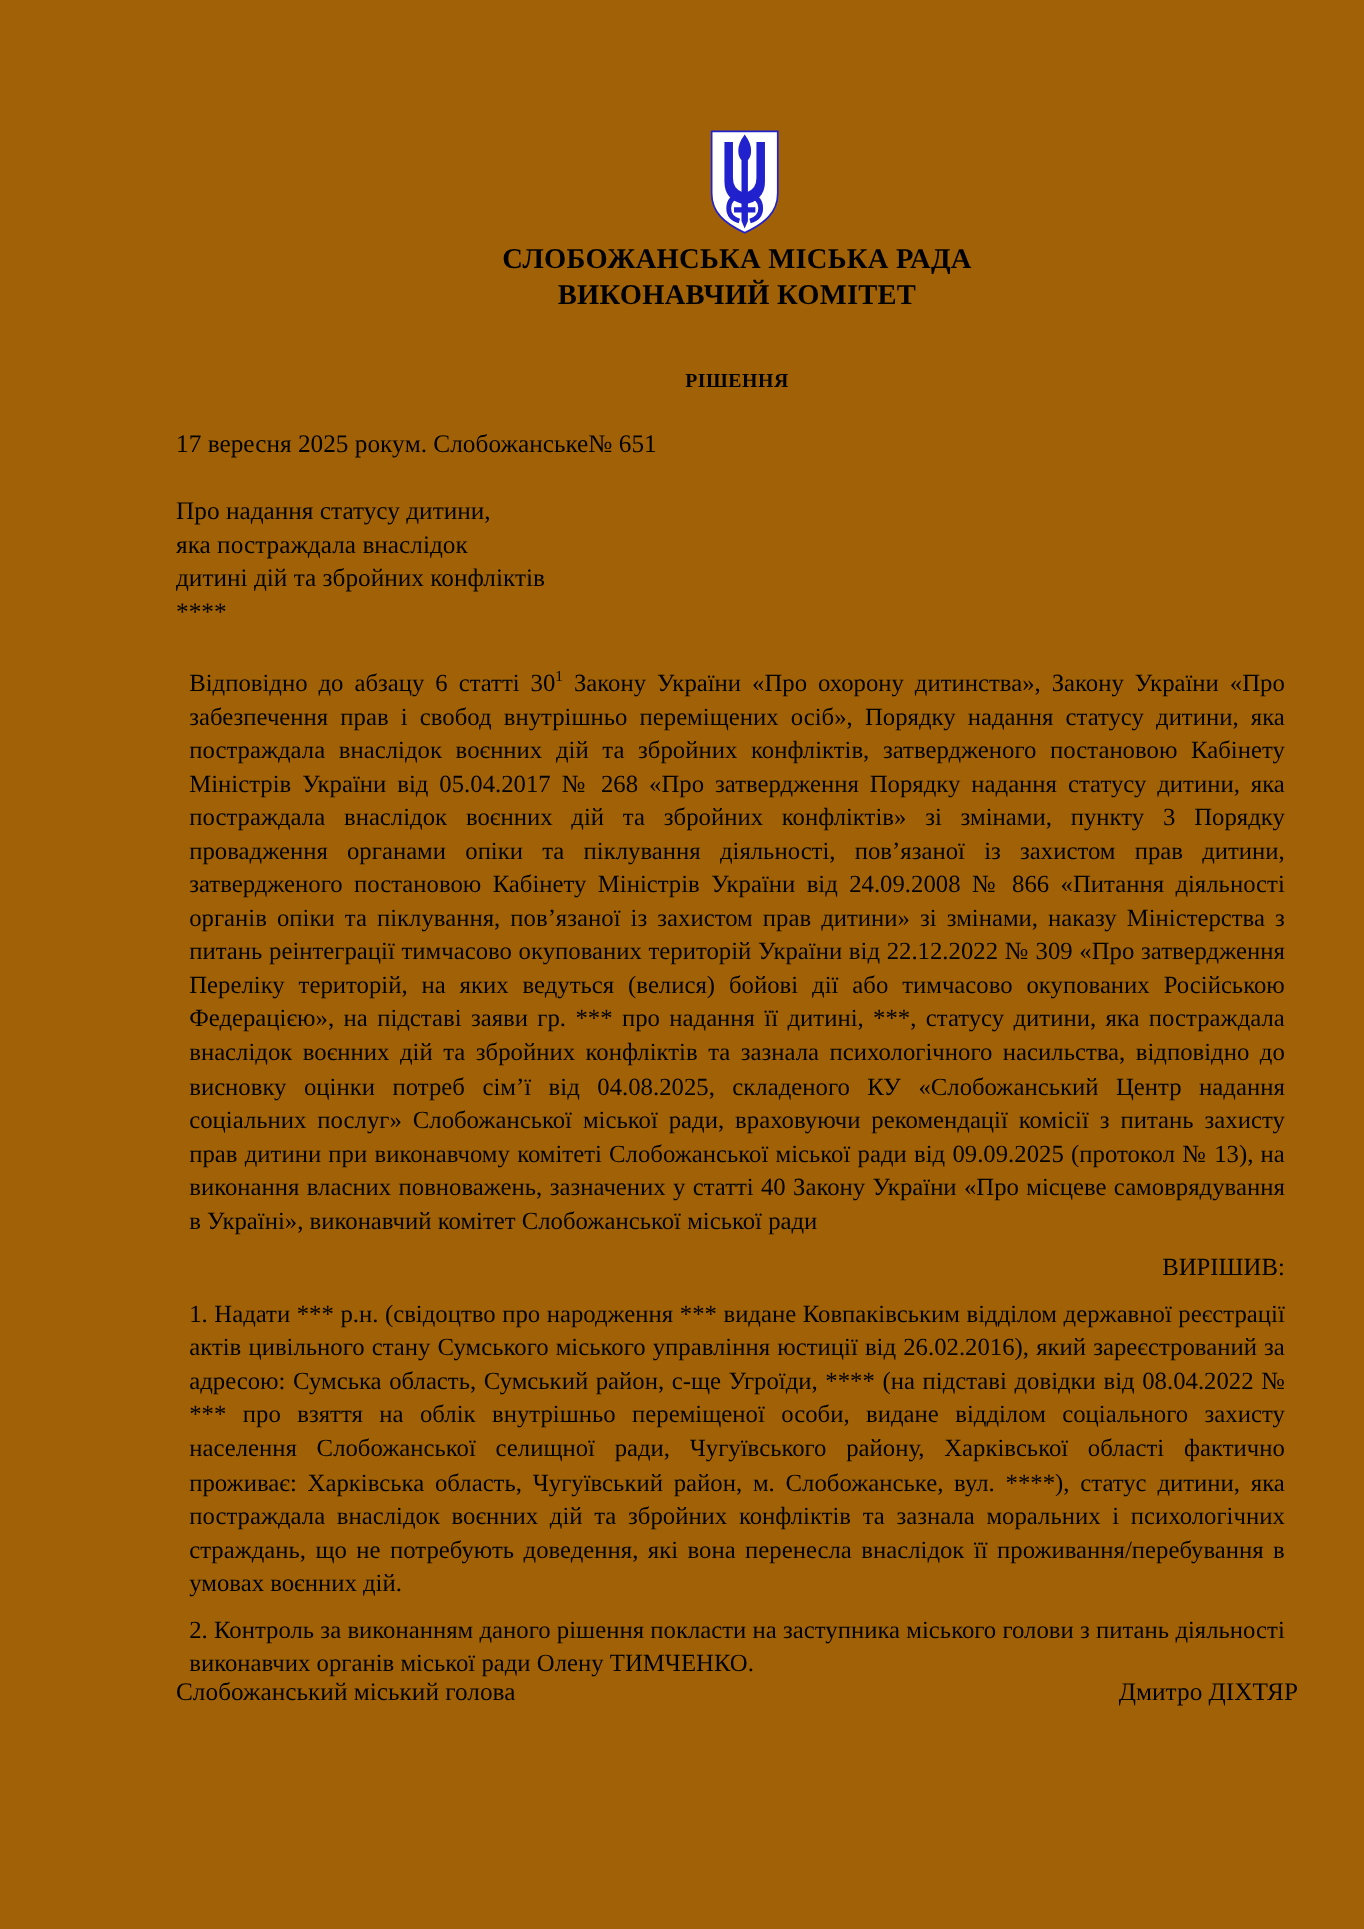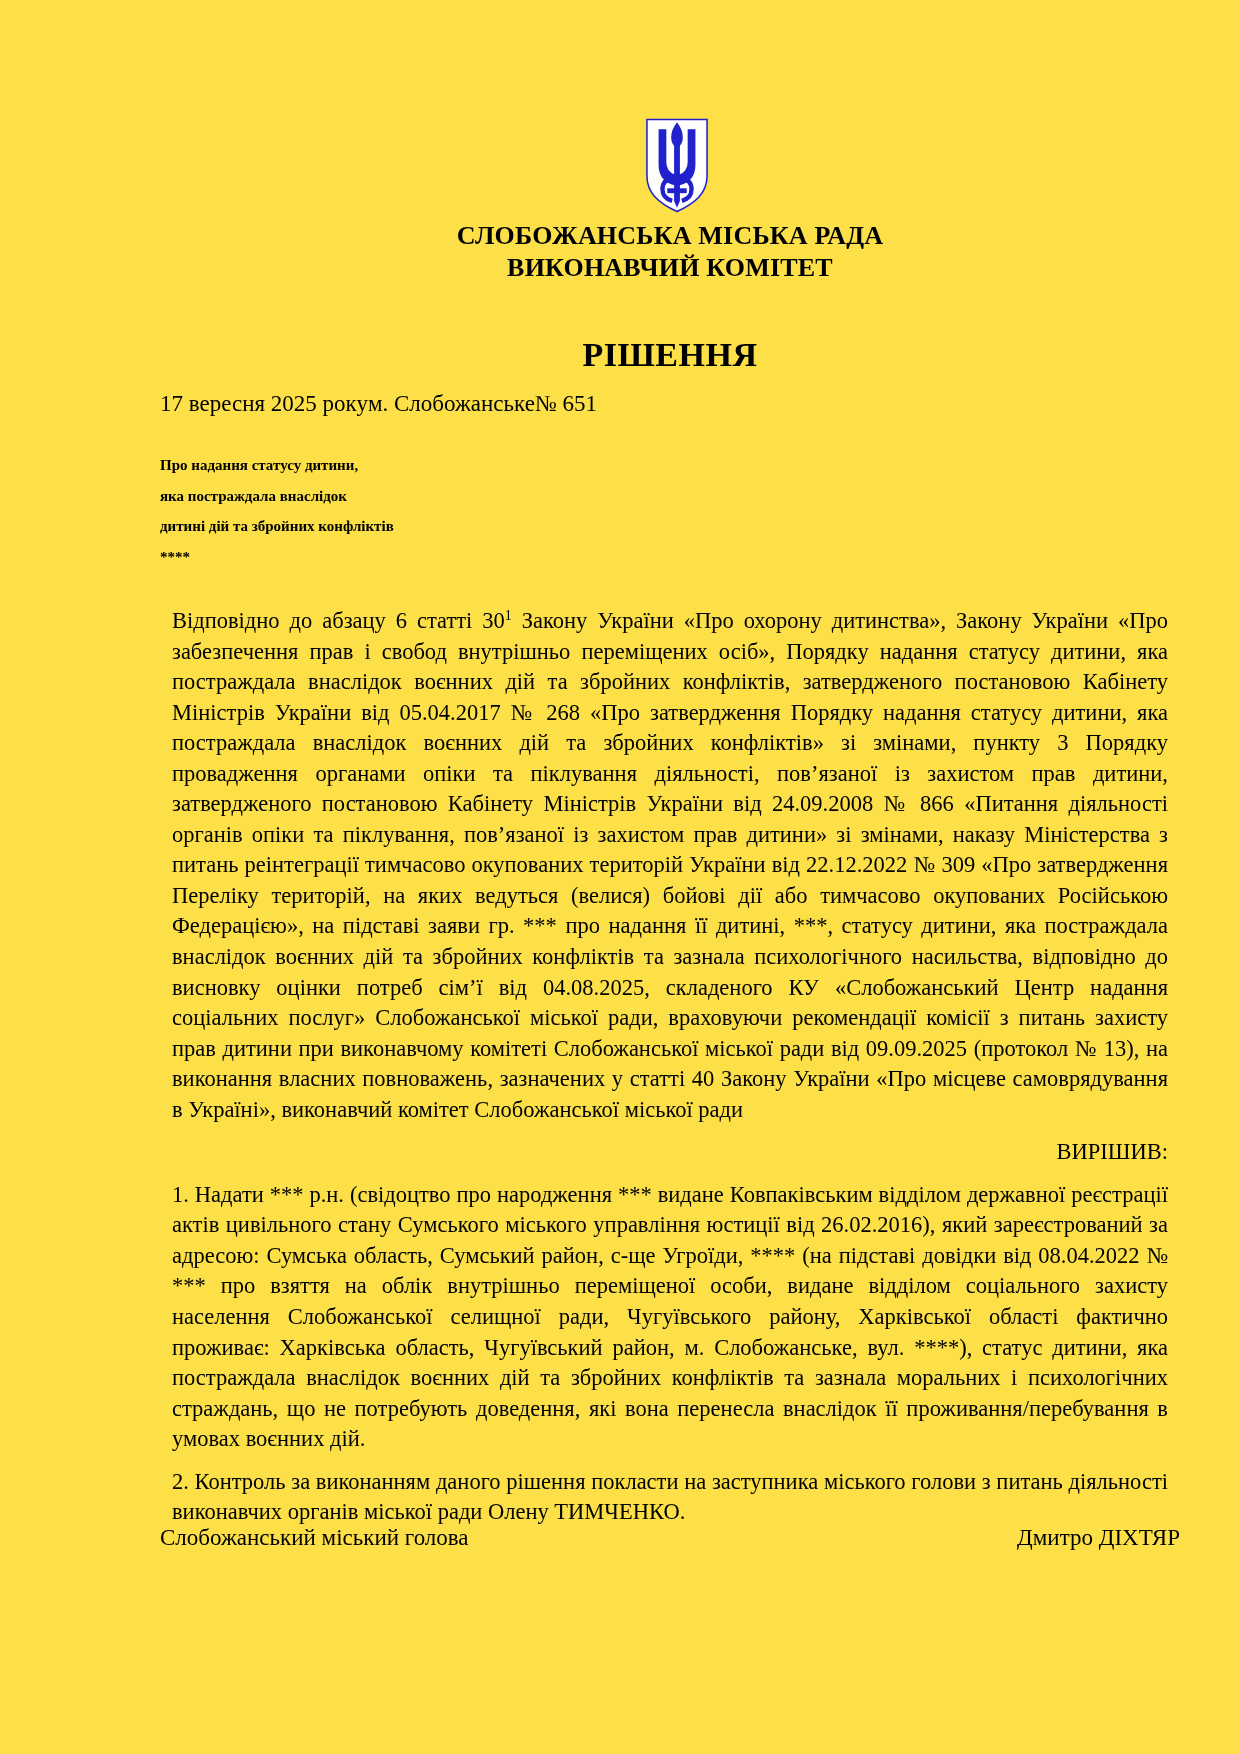--- a/index.html
+++ b/index.html
@@ -1,20 +1,20 @@
 <!DOCTYPE html>
 <html lang="uk"><head>
 <meta charset="utf-8">
 <style>
   html, body { margin: 0; padding: 0; background: #ffffff; }
   .page {
     position: relative;
     width: 1240px;
     height: 1754px;
-    background: #fde047;
+    background: #a16207;
     font-family: "Liberation Serif", "DejaVu Serif", serif;
     color: #000000;
     overflow: hidden;
   }
   .emblem {
     position: absolute;
     left: 645px;
     top: 117px;
     width: 64px;
     height: 98px;
@@ -30,39 +30,39 @@
     line-height: 32px;
     letter-spacing: 0.2px;
   }
   .doc-type {
     position: absolute;
     left: 160px;
     top: 336px;
     width: 1020px;
     text-align: center;
     font-weight: bold;
-    font-size: 34px;
+    font-size: 18px;
     letter-spacing: 0.5px;
   }
   .meta-row {
     position: absolute;
     left: 160px;
     top: 391px;
     width: 1020px;
     display: flex;
     align-items: baseline;
     font-size: 23px;
   }
   .subject-block {
     position: absolute;
     left: 160px;
     top: 450px;
     width: 640px;
-    font-weight: bold;
-    font-size: 15px;
+    font-weight: normal;
+    font-size: 23px;
     line-height: 30.5px;
   }
   .body-block {
     position: absolute;
     left: 160px;
     top: 594px;
     width: 1020px;
     font-size: 22.5px;
     line-height: 30.55px;
     text-align: justify;

